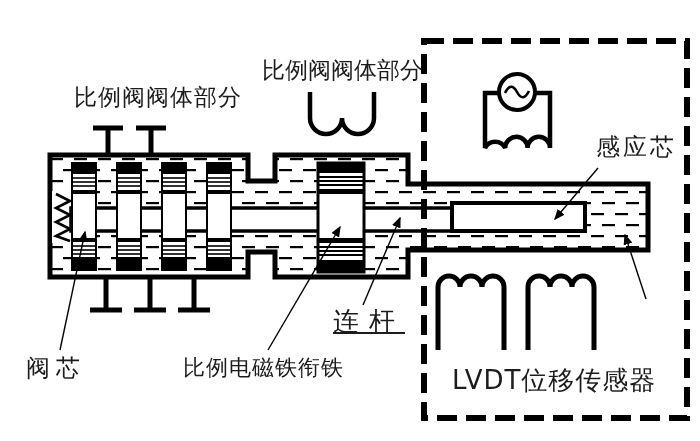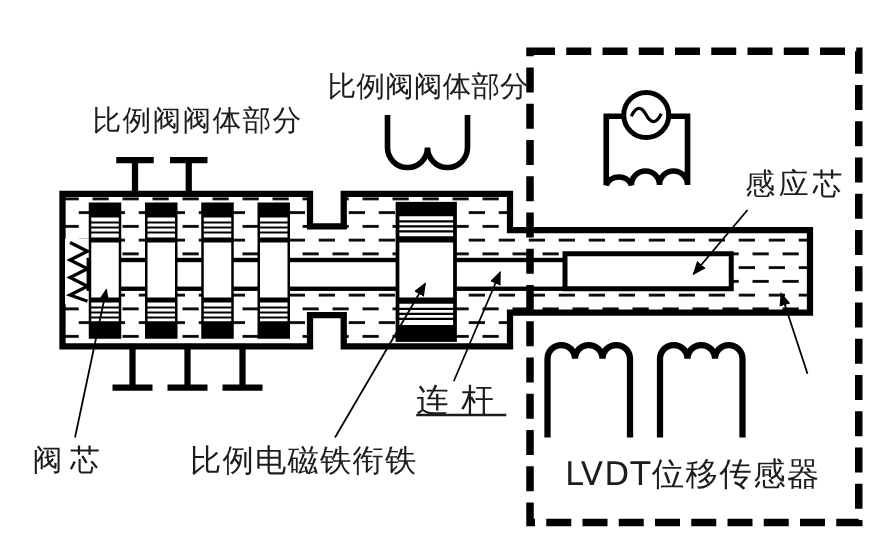--- a/index.html
+++ b/index.html
@@ -9,21 +9,21 @@
   }
   #art{position:absolute;left:0;top:0;}
   .lbl{
     position:absolute;color:#1c1c1c;white-space:nowrap;line-height:1.15;
     font-family:"DejaVu Sans","Liberation Sans",sans-serif;
   }
   .lbl-valve-body      {left:74px;  top:84px;  font-size:23px; letter-spacing:1px;}
   .lbl-solenoid-coil   {left:262px; top:57px;  font-size:23px; letter-spacing:0px;}
   .lbl-induction-core  {left:552px; top:134px; font-size:24px; letter-spacing:3px;margin-left:44px;}
   .lbl-spool           {left:26px;  top:355px; font-size:24px; letter-spacing:6px;}
-  .lbl-armature        {left:152px; top:355px; font-size:25px; letter-spacing:1px;text-align:right;}
+  .lbl-armature        {left:183px; top:355px; font-size:22px; letter-spacing:1px;text-align:right;}
   .lbl-connecting-rod  {left:333px; top:307px; font-size:26px; letter-spacing:10px;text-decoration:underline;}
   .lbl-blind-hole-sleeve{left:611px;top:302px; font-size:24px; letter-spacing:1px;}
   .lbl-lvdt            {left:452px; top:366px; font-size:26px; letter-spacing:1px;}
 </style>
 </head>
 <body>
 
 <div id="stage">
 
   <svg id="art" width="700" height="441" viewBox="0 0 700 441">

